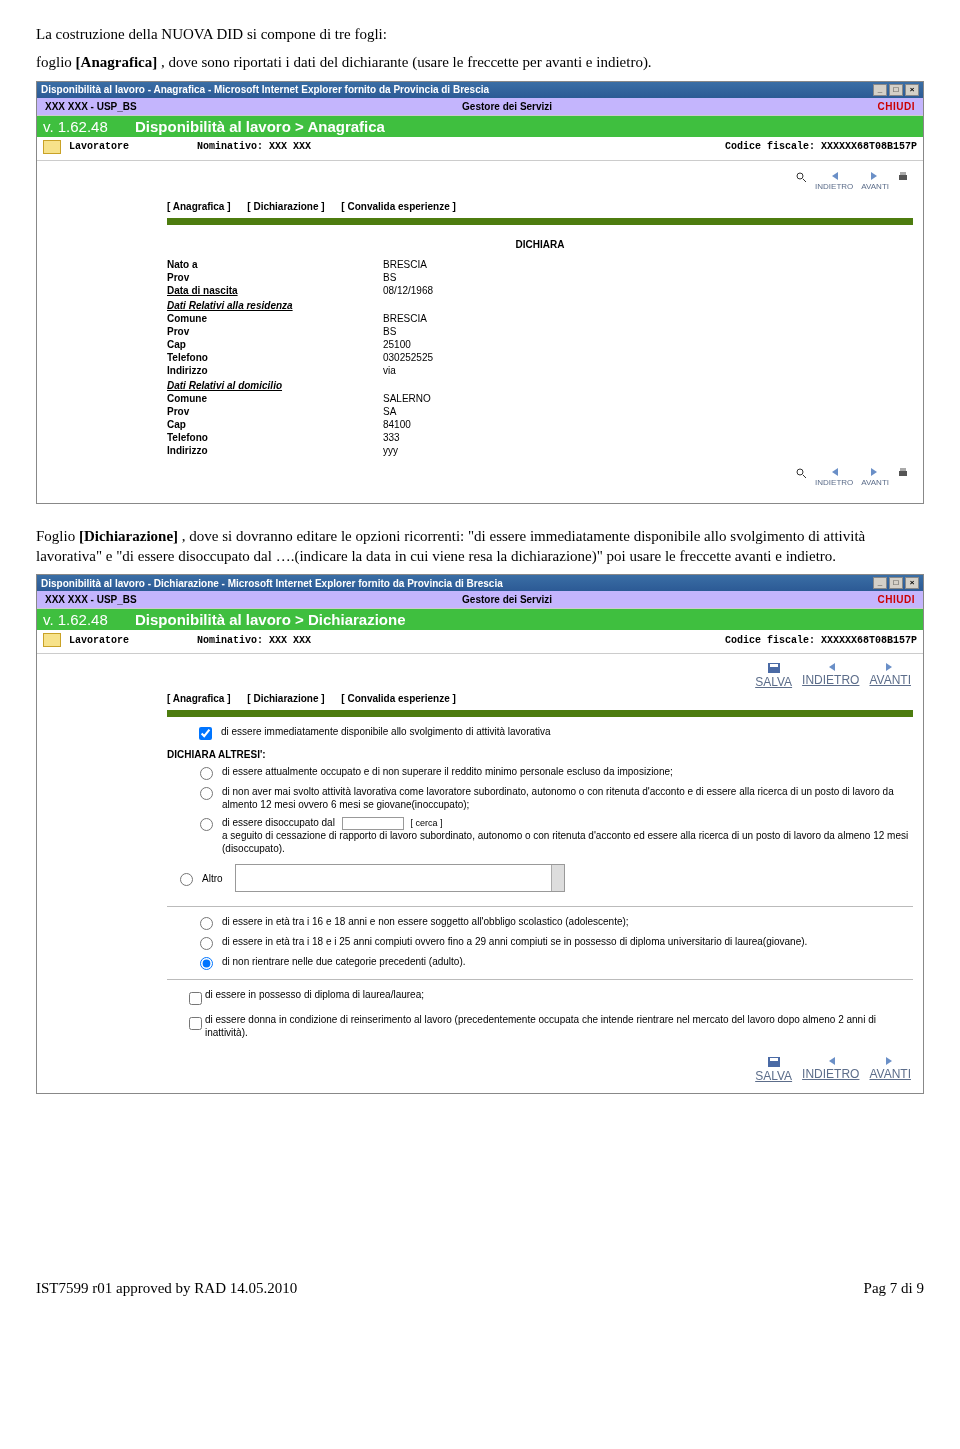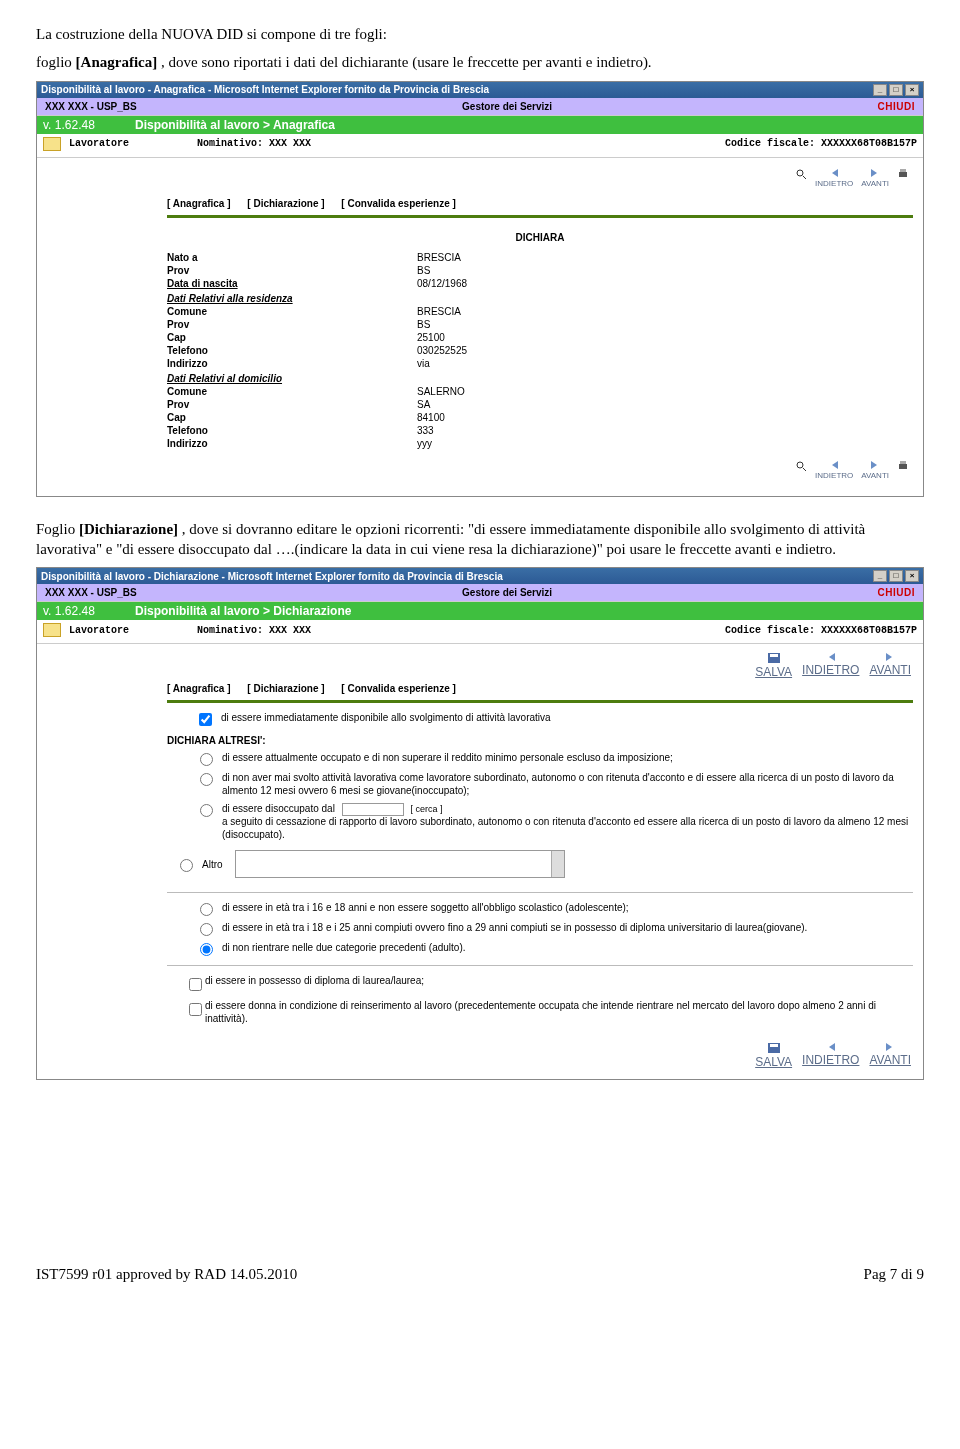--- a/index.html
+++ b/index.html
@@ -43,21 +43,21 @@
     border-bottom:1px solid #ccc;
   }
   .appbar .user { font-weight: bold; }
   .appbar .role { font-weight: bold; text-align: center; }
   .appbar .chiudi { color:#c00; font-weight:bold; letter-spacing:0.5px; }
   .greenbar {
     background: #3fbf3f;
     color: #fff;
     display:flex;
     padding: 2px 6px;
-    font-size:12px;
+    font-size:15px;
   }
   .greenbar .ver { width:92px; }
   .greenbar .crumb { font-weight: bold; }
   .rowhead {
     display:flex; align-items:center;
     border-bottom:1px solid #ccc;
     background:#fff;
     padding:3px 6px 6px 6px;
     font-size:10px;
     font-family:Liberation Mono, monospace;
@@ -77,26 +77,26 @@
     padding: 10px 4px 6px 0;
     color:#5c6d8a;
     font-size:8px;
   }
   .toolbar .tool { display:flex; flex-direction:column; align-items:center; gap:1px; }
   .toolbar svg { display:block; }
   .tabs {
     font-weight: bold;
     font-size:10px;
     padding: 4px 0 6px 0;
-    border-bottom:3px solid #4d7c0f;
+    border-bottom:7px solid #4d7c0f;
   }
   .tabs span { margin-right: 14px; }
   .section-title { text-align:center; font-weight:bold; padding: 14px 0 8px 0; font-size:10px;}
   .kv { display:flex; font-size:10px; padding:1px 0; }
-  .kv .k { width: 250px; font-weight:bold; }
+  .kv .k { width: 216px; font-weight:bold; }
   .kv .ku { text-decoration: underline; }
   .kv .v { flex:1; }
   .subhead { font-weight:bold; font-style:italic; text-decoration:underline; padding:3px 0 1px 0; font-size:10px;}
 
   .dich-block { font-size:10px; padding: 6px 0; }
   .dich-block .lbl { font-weight:bold; padding: 3px 0;}
   .opt-row { display:flex; align-items:flex-start; gap:6px; padding:3px 0 3px 28px; line-height:1.25; }
   .opt-row input { margin-top:1px; }
   .opt-text { flex:1; }
   .inline-input { display:inline-block; border:1px solid #999; background:#fff; height:13px; width:62px; vertical-align:middle; margin:0 4px;}

